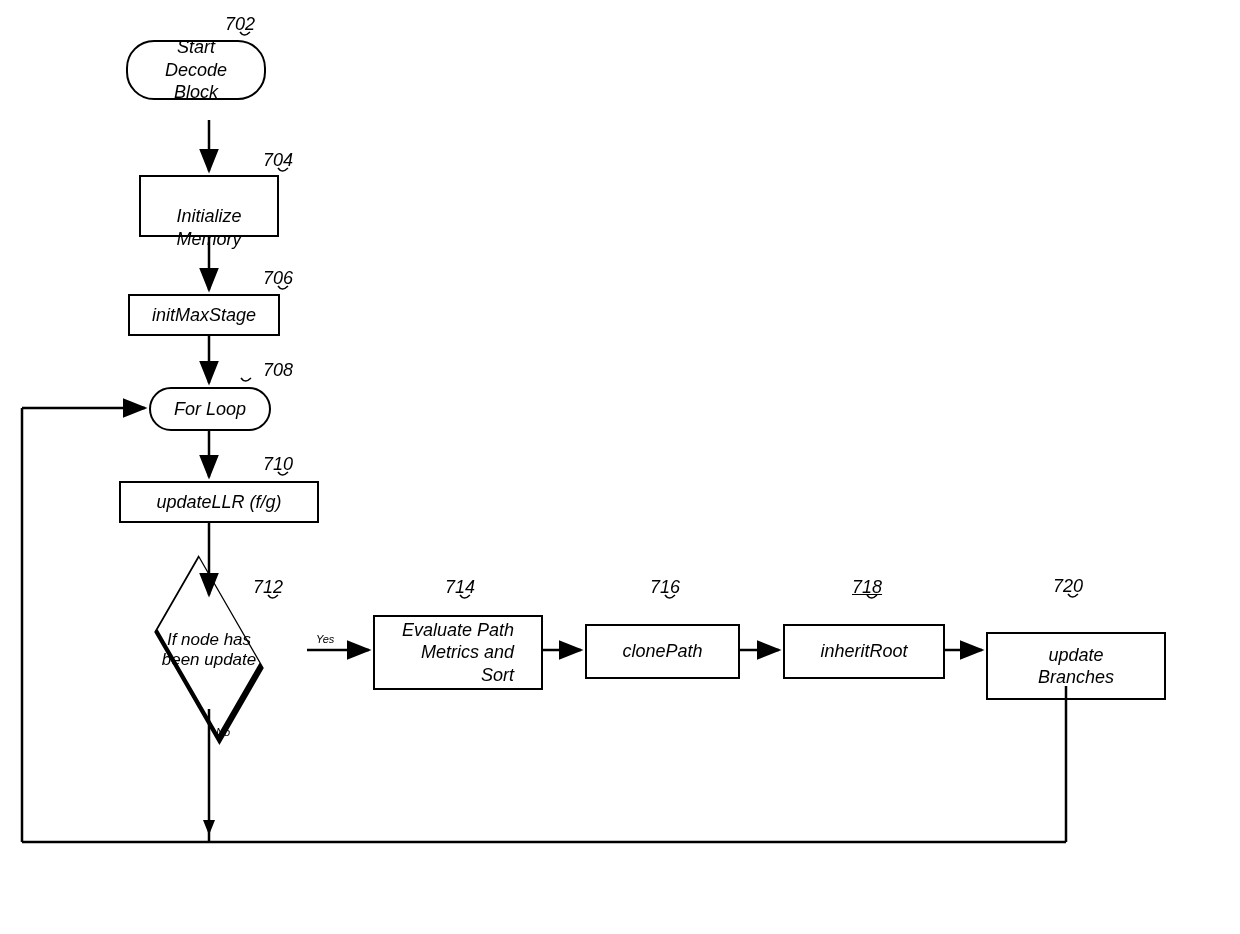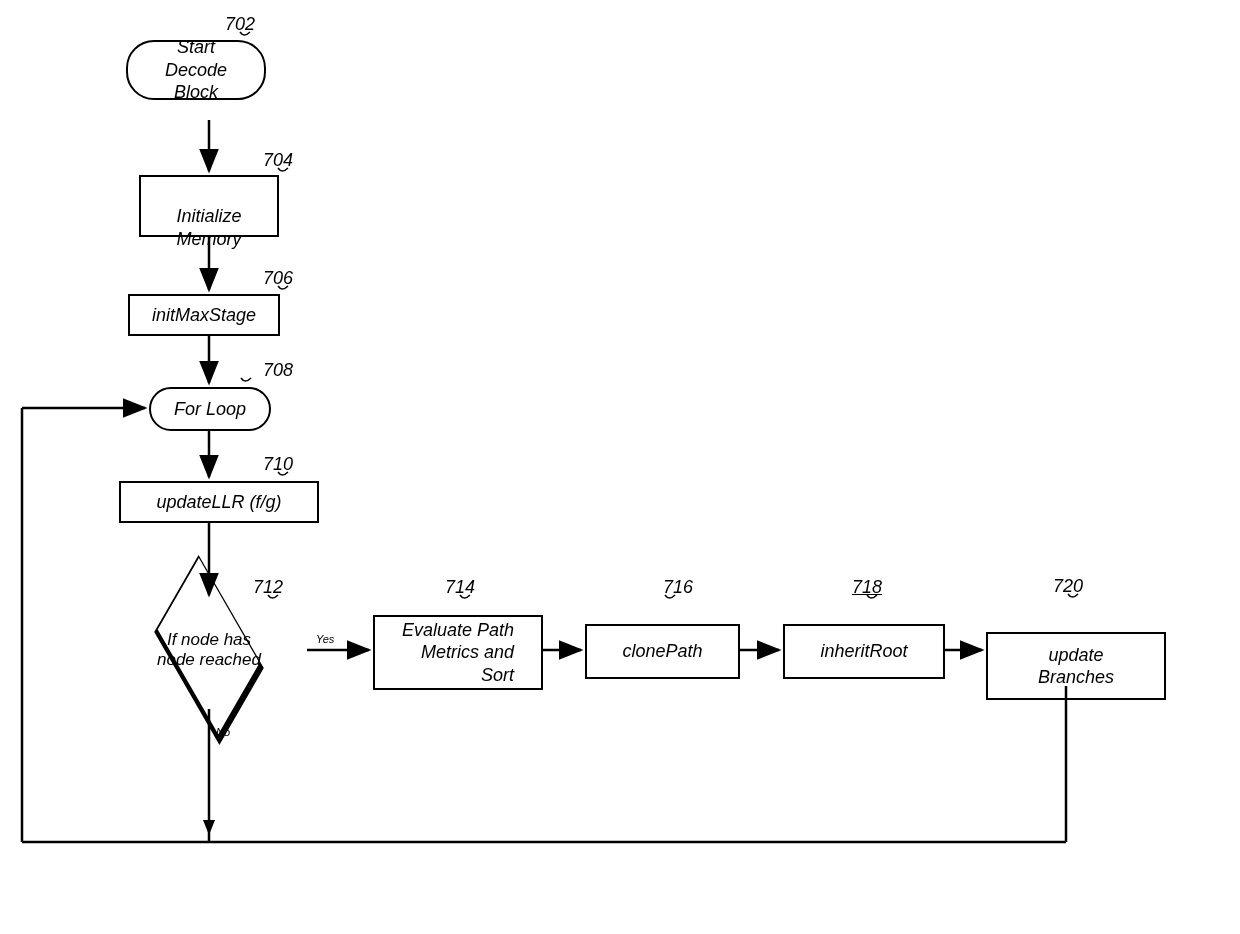--- a/index.html
+++ b/index.html
@@ -109,31 +109,31 @@
 
   <div class="node-label" style="left:263px; top:454px;">710</div>
   <div class="shape rect" style="left:119px; top:481px; width:200px; height:42px;">
     <span>updateLLR (f/g)</span>
   </div>
 
   <div class="node-label" style="left:253px; top:577px;text-align:center;">712</div>
   <div class="diamond" style="left:119px; top:590px;">
     <div class="diamond-shape shadow"></div>
     <div class="diamond-text" style="white-space:pre-line;">If node has
-node reached</div>
+been update</div>
   </div>
 
   <div class="node-label" style="left:445px; top:577px;">714</div>
   <div class="shape rect" style="left:373px; top:615px; width:170px; height:75px;">
     <span style="white-space:pre-line;text-align:right;">Evaluate Path
 Metrics and
 Sort</span>
   </div>
 
-  <div class="node-label" style="left:650px; top:577px;margin-left:13px;">716</div>
+  <div class="node-label" style="left:650px; top:577px;">716</div>
   <div class="shape rect" style="left:585px; top:624px; width:155px; height:55px;">
     <span>clonePath</span>
   </div>
 
   <div class="node-label" style="left:852px; top:577px;text-decoration:underline;">718</div>
   <div class="shape rect" style="left:783px; top:624px; width:162px; height:55px;">
     <span>inheritRoot</span>
   </div>
 
   <div class="node-label" style="left:1053px; top:576px;">720</div>

